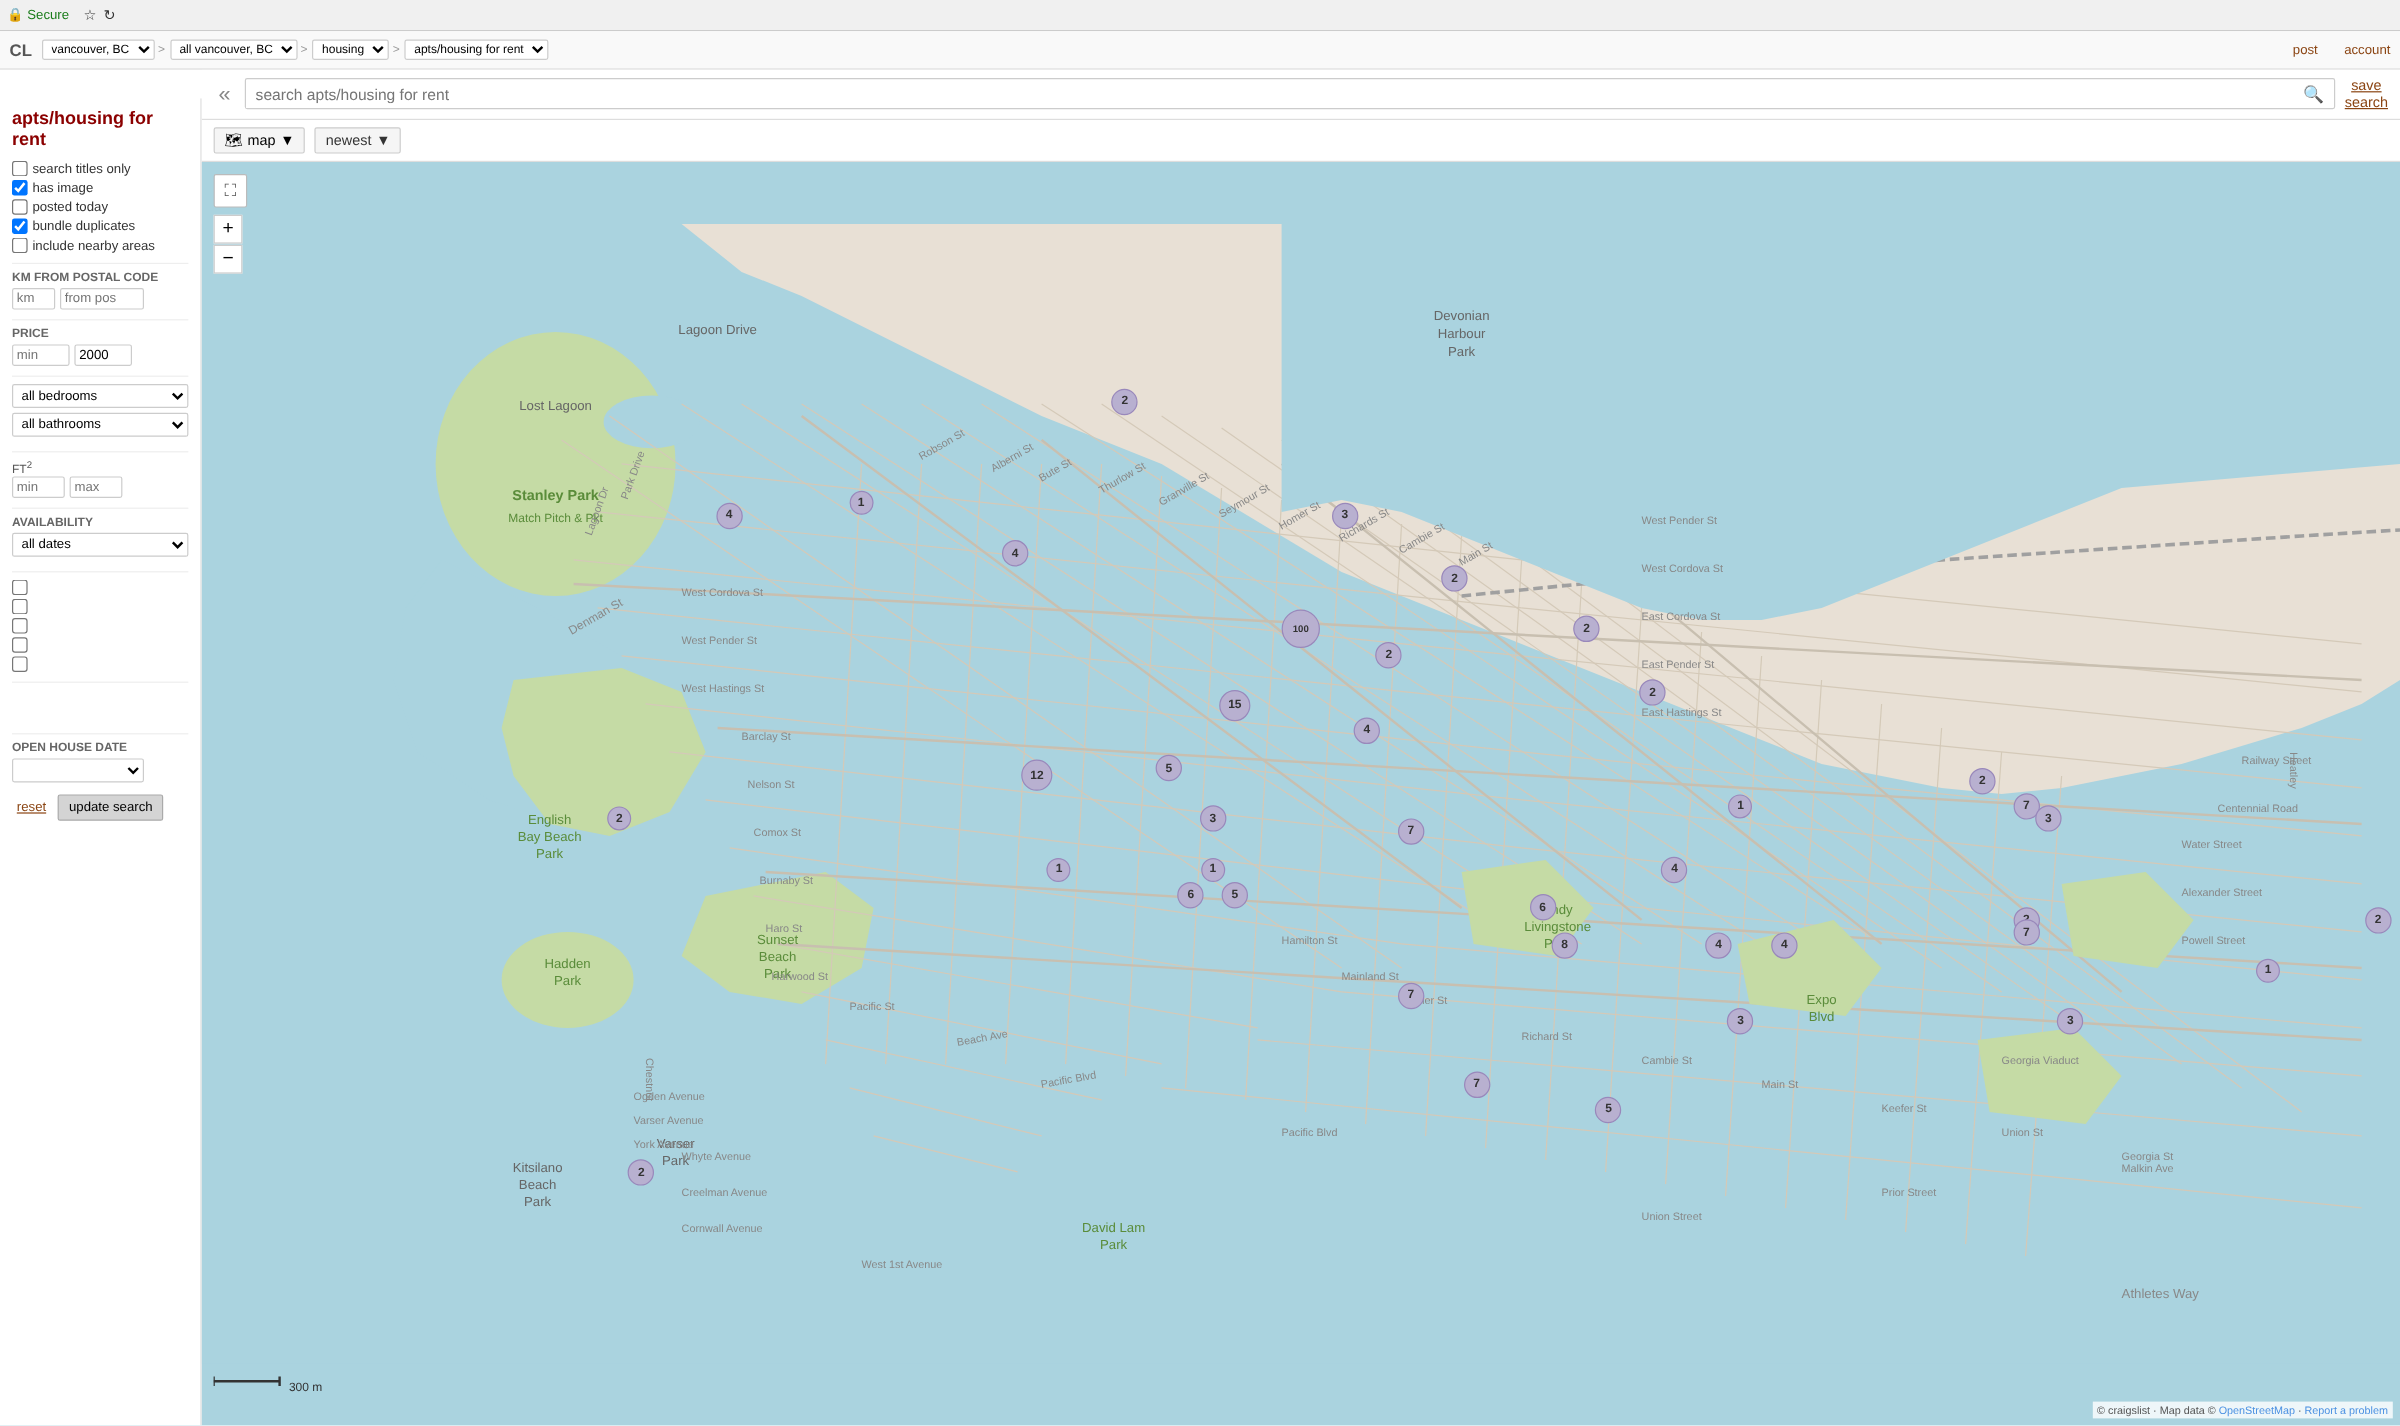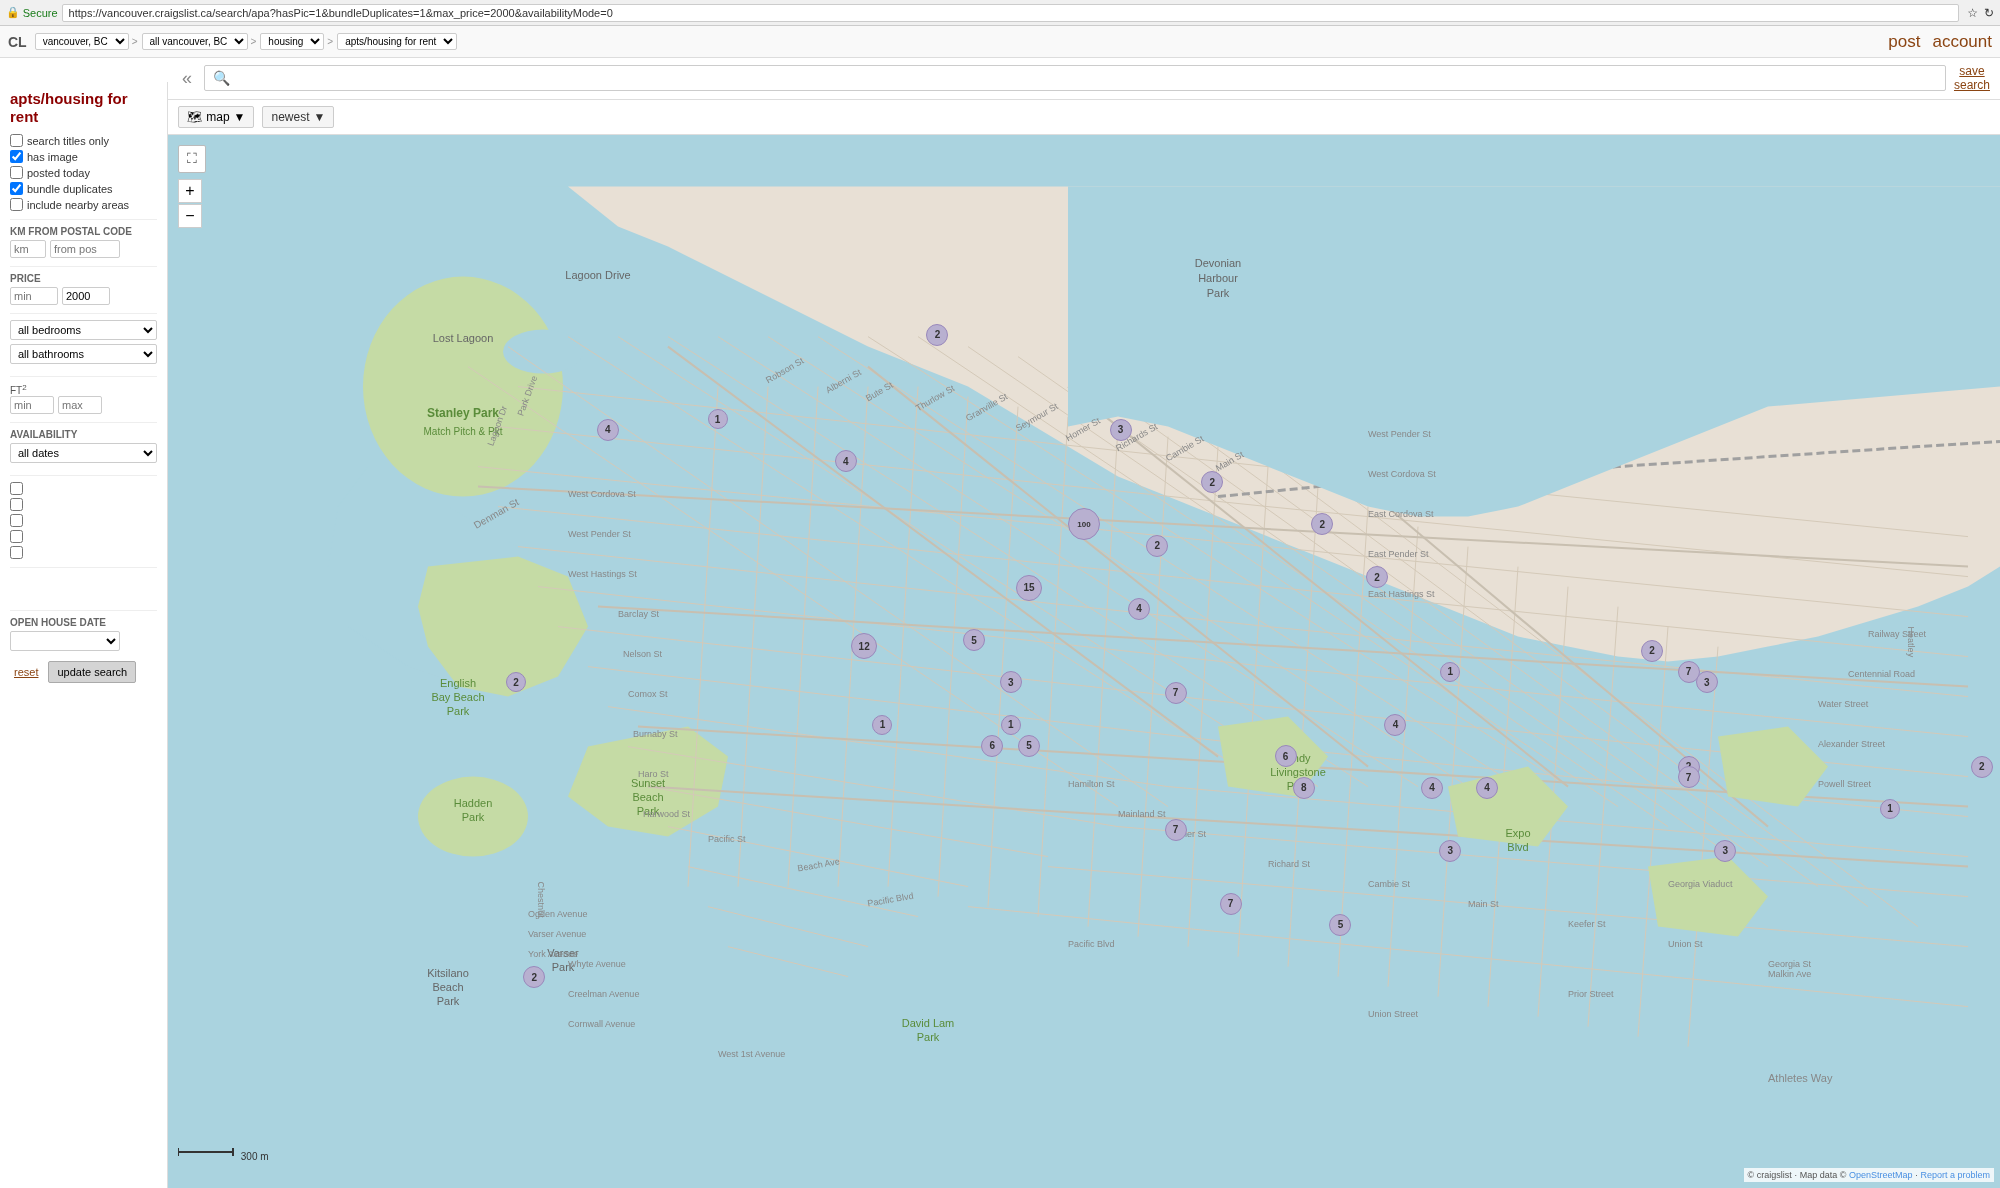--- a/index.html
+++ b/index.html
@@ -73,22 +73,23 @@
       font-size: 10px;
     }
     .nav-right {
       margin-left: auto;
       display: flex;
       gap: 12px;
     }
     .nav-link {
       color: #8b4513;
       text-decoration: none;
-      font-size: 17px;
-      cursor: pointer;
+      font-size: 11px;
+      cursor: pointer;
+      margin-left: 10px;
     }
 
     
     #main-layout {
       display: flex;
       height: calc(100vh - 58px);
       overflow: hidden;
     }
 
     
@@ -415,21 +416,20 @@
     }
   </style>
 </head>
 <body>
 
 <div id="top-bar">
   <div class="security-badge">
     <span>🔒</span>
     <span style="margin-left:3px;">Secure</span>
   </div>
-  <input class="url-bar" type="text" value="https://vancouver.craigslist.ca/search/apa?hasPic=1&amp;bundleDuplicates=1&amp;max_price=2000&amp;availabilityMode=0" style="">
   <div class="top-right">
     <span>☆</span>
     <span>↻</span>
   </div>
 </div>
 
 <div id="nav-bar">
   <span class="cl-logo">CL</span>
 
   <div class="breadcrumb-item">
@@ -591,20 +591,21 @@
       <button class="btn-reset">reset</button>
       <button class="btn-update">update search</button>
     </div>
   </div>
 
   <div id="content-area">
 
     <div id="search-bar">
       <button class="collapse-btn">«</button>
       <div class="search-input-wrapper">
+        <input class="search-input" type="text" placeholder="search apts/housing for rent" style="">
         <button class="search-btn">
           <span>🔍</span>
         </button>
       </div>
       <button class="save-search-btn">
         <span>save</span>
         <span>search</span>
       </button>
     </div>
 

